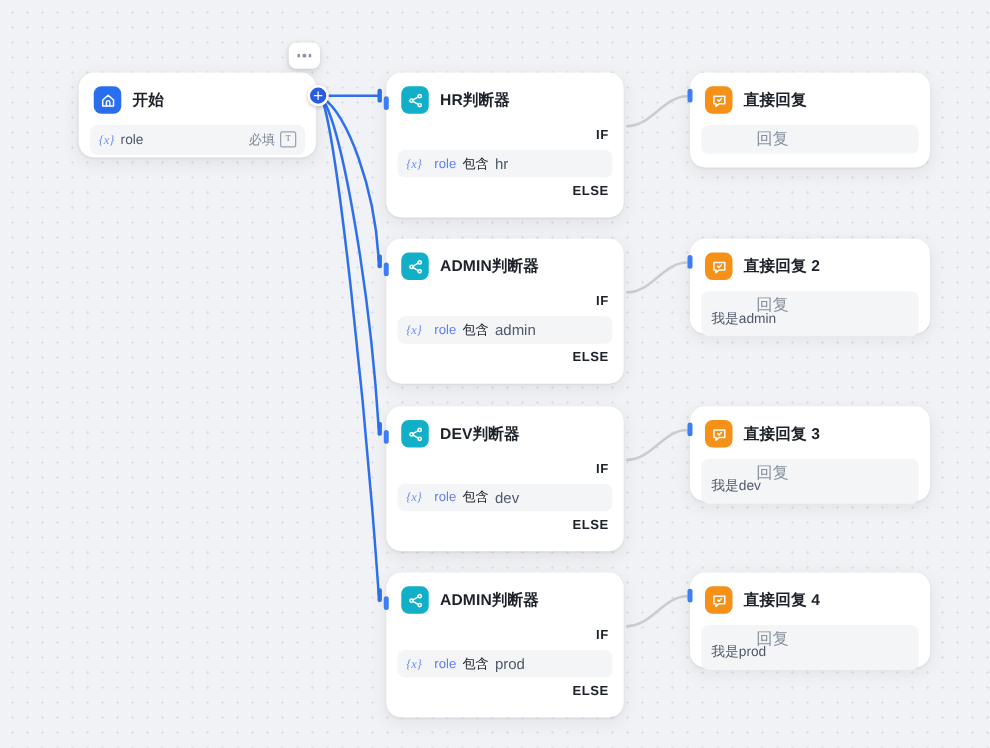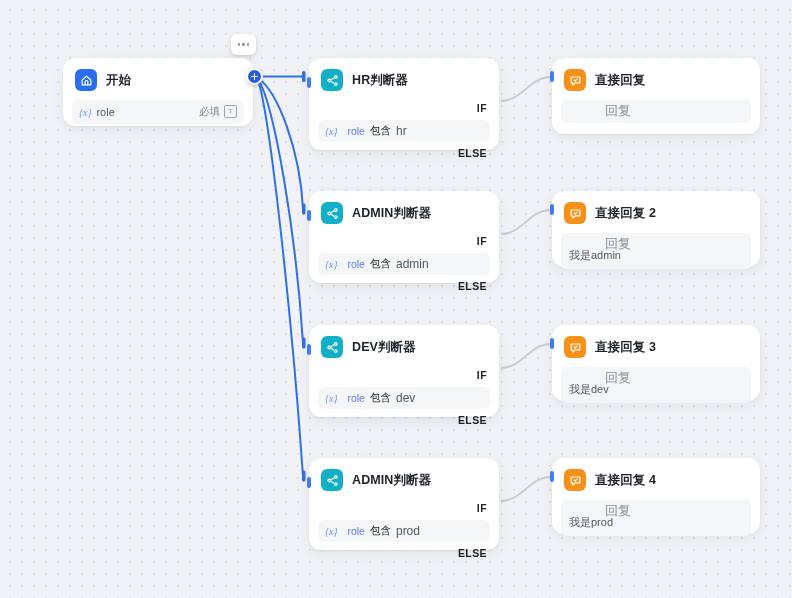--- a/index.html
+++ b/index.html
@@ -118,21 +118,21 @@
     line-height: 10px;
     text-align: center;
     color: #7c8699;
     font-family: "Liberation Serif", serif;
   }
 
   
   .node-cond {
     left: 309px;
     width: 190px;
-    height: 92px;
+    height: 116px;
   }
   .branch-label {
     font-size: 10.5px;
     font-weight: bold;
     color: #1d2129;
     text-align: right;
     padding: 0 12px;
     letter-spacing: .4px;
     margin-left: 44px;
   }
@@ -158,21 +158,21 @@
     color: #1d2129;
   }
   .cond-val {
     font-size: 12px;
     color: #4e5969;
   }
 
   
   .node-reply {
     left: 552px;
-    width: 208px;
+    width: 192px;
     height: 76px;
   }
   .reply-box {
     margin: 0 9px 10px 9px;
     background: #f4f5f7;
     border-radius: 6px;
     padding: 5px 8px 7px 8px;
     box-sizing: border-box;
   }
   .reply-label {

